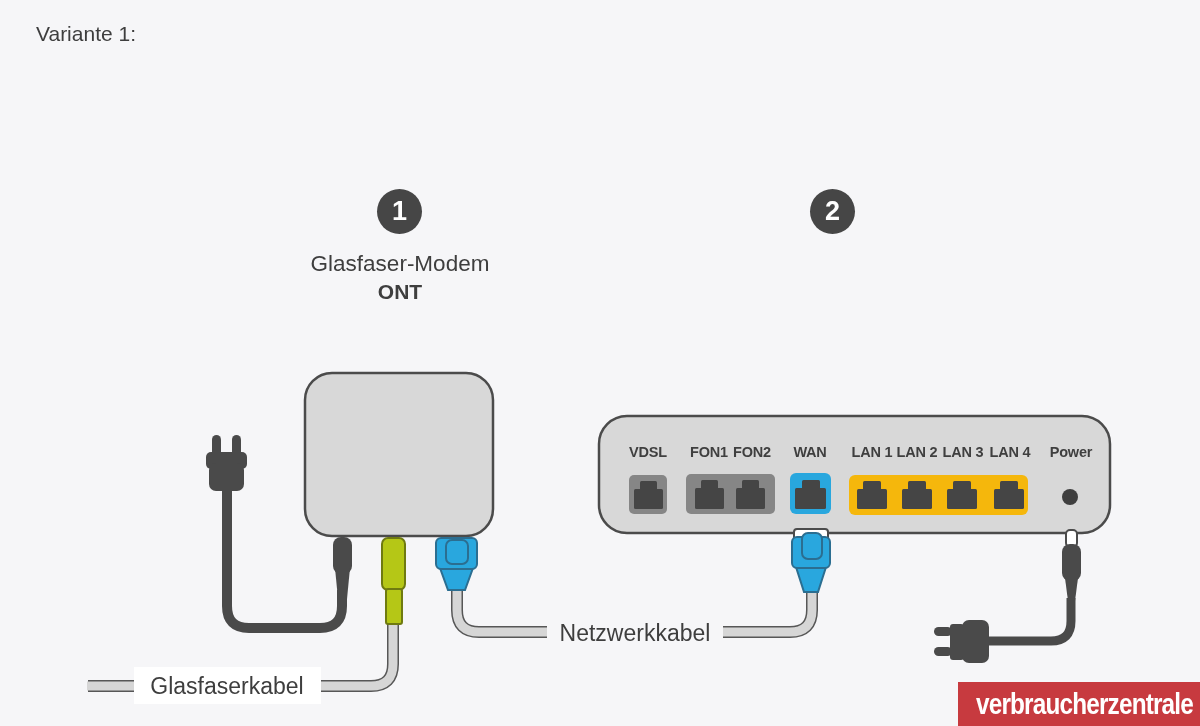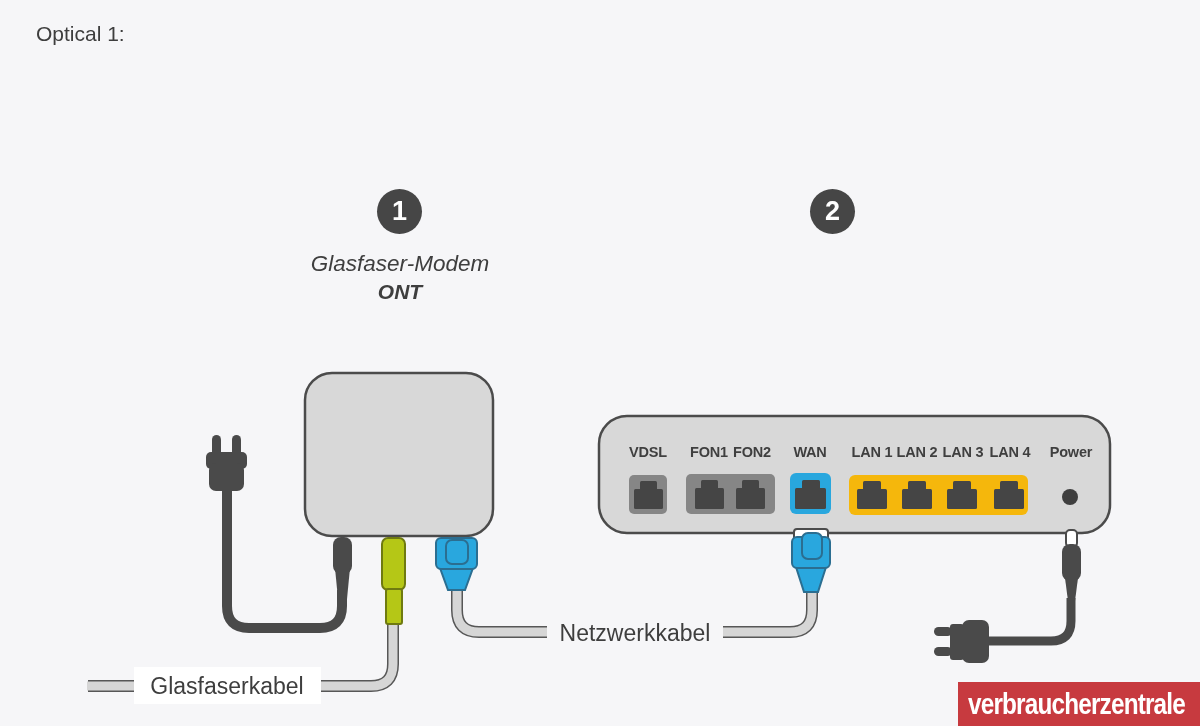--- a/index.html
+++ b/index.html
@@ -41,21 +41,21 @@
   }
   .badge-1 { left: 377px; top: 189px; }
   .badge-2 { left: 810px; top: 189px; }
   .step-caption {
     position: absolute;
     text-align: center;
     font-size: 22.5px;
     line-height: 28px;
     color: #3e3e3e;
   }
-  .caption-1 { left: 200px; top: 250px; width: 400px; font-style: italic; }
+  .caption-1 { left: 200px; top: 250px; width: 400px; }
   .caption-2 { left: 682px; top: 251px; width: 300px; }
   .caption-abbr { font-weight: bold; font-size: 21px; }
   .diagram-svg { position: absolute; left: 0; top: 0; }
   .port-label {
     font-size: 14.5px;
     font-weight: bold;
     fill: #3f3f3f;
     text-anchor: middle;
     letter-spacing: -0.2px;
   }
@@ -64,39 +64,39 @@
     fill: #3e3e3e;
     text-anchor: middle;
   }
   .brand-logo {
     position: absolute;
     left: 958px; top: 682px;
     width: 242px; height: 44px;
     background: #c73a3f;
     display: flex;
     align-items: center;
-    padding-left: 10px;
+    padding-left: 18px;
     overflow: hidden;
   }
   .brand-logo span {
     color: #ffffff;
     font-size: 29px;
     font-weight: bold;
     letter-spacing: -1px;
     white-space: nowrap;
     transform: scaleX(0.84);
     transform-origin: left center;
   }
 </style>
 </head>
 <body>
 
 <div class="canvas">
 
-  <div class="kicker">Optical 1:</div>
+  <div class="kicker">Variante 1:</div>
 
   <div class="step-badge badge-1">
     <span>1</span>
   </div>
   <div class="step-caption caption-1">
     <div>Glasfaser-Modem</div>
     <div class="caption-abbr">ONT</div>
   </div>
 
   <div class="step-badge badge-2">

